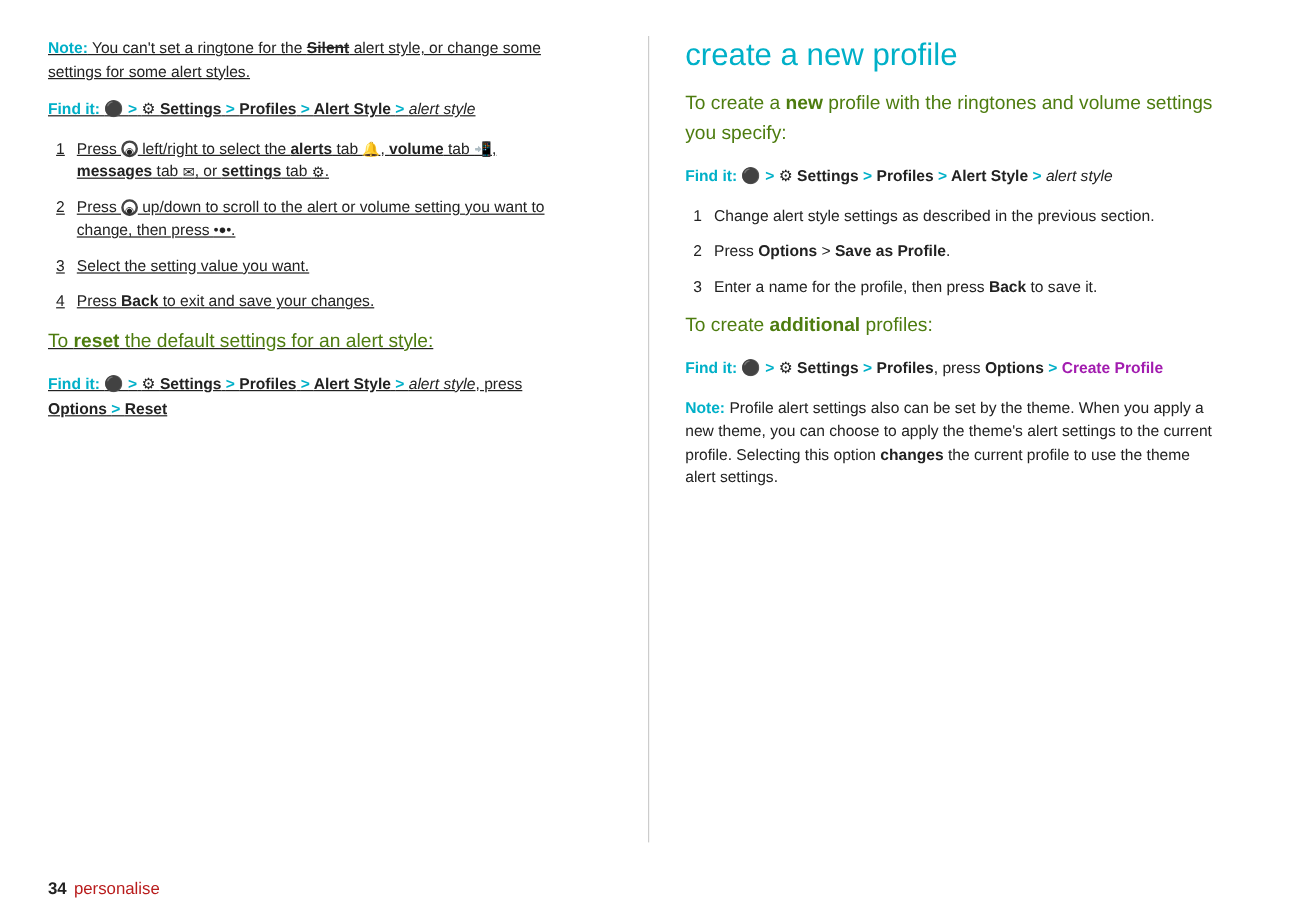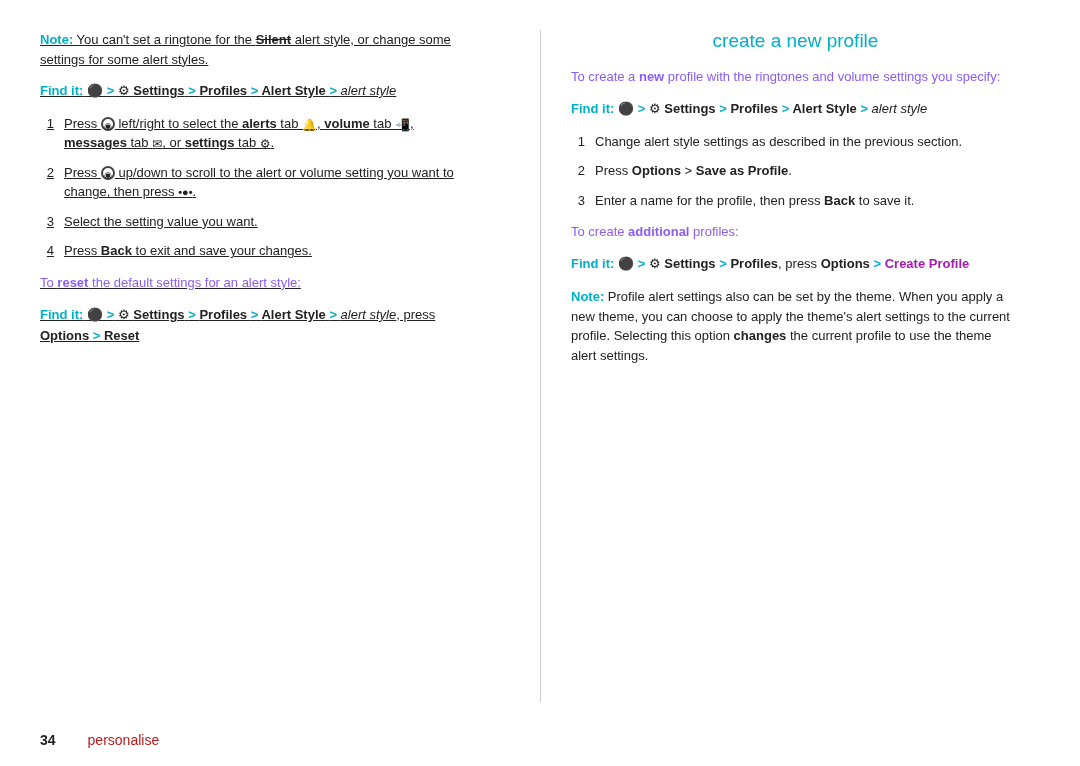--- a/index.html
+++ b/index.html
@@ -30,21 +30,21 @@
       flex: 1;
       max-width: 480px;
       border-left: 1px solid #cccccc;
       padding-left: 30px;
     }
     .page-footer {
       display: flex;
       align-items: center;
       padding: 10px 40px 18px 40px;
       border-top: none;
-      gap: 32px;
+      gap: 6px;
     }
     .page-number {
       font-size: 14px;
       font-weight: bold;
       color: #222222;
     }
     .page-footer-label {
       font-size: 14px;
       color: #b91c1c;
     }
@@ -110,31 +110,30 @@
     }
     .step-content {
       flex: 1;
     }
     .step-content .bold-word {
       font-weight: bold;
       margin-top: 24px;
     }
 
     .section-heading {
-      font-size: 19px;
+      font-size: 26px;
       font-weight: 300;
       color: #00b0c8;
       margin-bottom: 14px;
       line-height: 1.2;
-      text-align: center;
     }
 
     .para-text {
-      font-size: 13px;
-      color: #8b5cf6;
+      font-size: 16px;
+      color: #4d7c0f;
       margin-bottom: 12px;
       line-height: 1.55;
     }
     .para-text .bold-word {
       font-weight: bold;
     }
     .reset-label {
       font-weight: bold;
     }
     .options-label {

